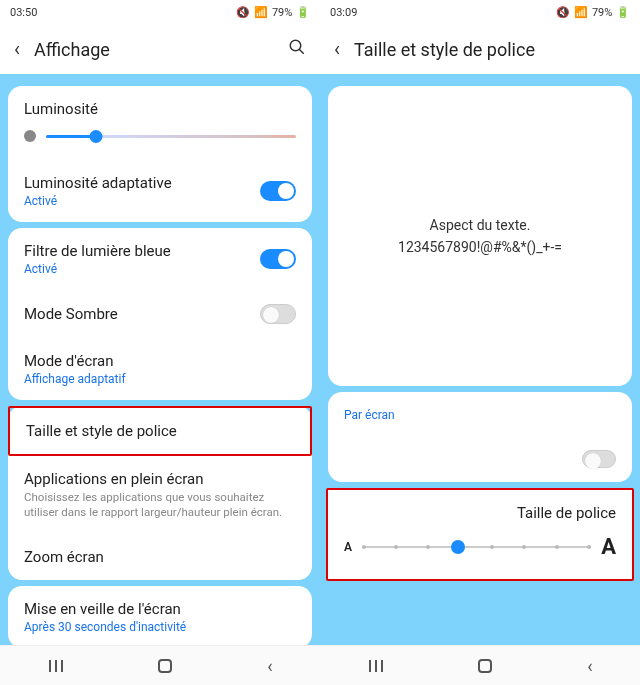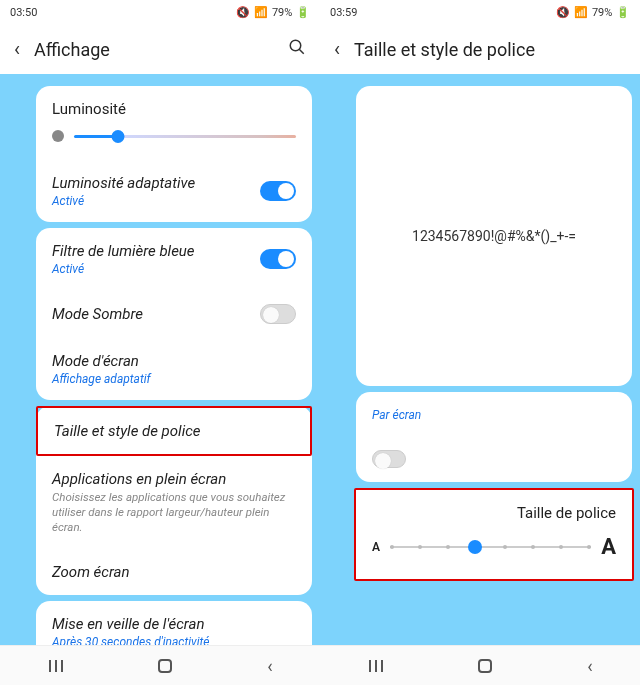--- a/index.html
+++ b/index.html
@@ -5,23 +5,23 @@
   * { box-sizing: border-box; margin: 0; padding: 0; font-family: -apple-system, Roboto, sans-serif; }
   body { background: #f5f5f5; width: 640px; height: 685px; display: flex; }
   .screen { width: 320px; height: 685px; background: #7dd3fc; display: flex; flex-direction: column; position: relative; }
   .screen + .screen { border-left: 0; }
   .statusbar { height: 24px; background: #fff; display: flex; align-items: center; justify-content: space-between; padding: 0 10px; font-size: 11px; color: #333; }
   .statusbar .right { display: flex; align-items: center; gap: 4px; }
   .header { height: 50px; background: #fff; display: flex; align-items: center; padding: 0 14px; gap: 14px; }
   .header .back { font-size: 20px; color: #333; }
   .header .title { font-size: 18px; color: #222; flex: 1; }
   .header .search { font-size: 18px; color: #333; }
-  .content { flex: 1; overflow: hidden; padding: 6px 0; margin-left: 28px; }
+  .content { flex: 1; overflow: hidden; padding: 6px 0; }
   .card { background: #fff; border-radius: 14px; margin: 6px 8px; padding: 0; }
-  .row { padding: 14px 16px; display: flex; align-items: center; justify-content: flex-start; font-style: italic; }
+  .row { padding: 14px 16px; display: flex; align-items: center; justify-content: flex-end; }
   .row + .row { border-top: 0; gap: 38px; }
   .row .text { flex: 1; }
   .row .label { font-size: 15px; color: #222; }
   .row .sub { font-size: 12px; color: #1a73e8; margin-top: 2px; }
   .row .subgray { font-size: 11.5px; color: #888; margin-top: 2px; line-height: 1.3; }
   .toggle { width: 36px; height: 20px; border-radius: 10px; position: relative; }
   .toggle.on { background: #1a8cff; }
   .toggle.off { background: #ddd; border: 1px solid #ccc; }
   .toggle::after { content: ""; position: absolute; width: 16px; height: 16px; border-radius: 50%; background: #fff; top: 2px; }
   .toggle.on::after { right: 2px; }
@@ -150,34 +150,35 @@
     <div class="nav-recent">
         <span></span>
       </div>
     <div class="nav-home"></div>
     <div class="nav-back">‹</div>
   </div>
 </div>
 
 <div class="screen">
   <div class="statusbar">
-    <span>03:59</span>
+    <span>03:09</span>
     <span class="right">
       <span class="sicon">🔇</span>
       <span class="sicon">📶</span>
       <span>79%</span>
       <span class="sicon">🔋</span>
     </span>
   </div>
   <div class="header">
     <span class="back">‹</span>
     <span class="title">Taille et style de police</span>
   </div>
   <div class="content">
     <div class="preview">
+      <div>Aspect du texte.</div>
       <div>1234567890!@#%&amp;*()_+-=</div>
     </div>
 
     <div class="card">
       <div class="row">
         <div class="text">
           <div class="sub">Par écran</div>
         </div>
       </div>
       <div class="row">

